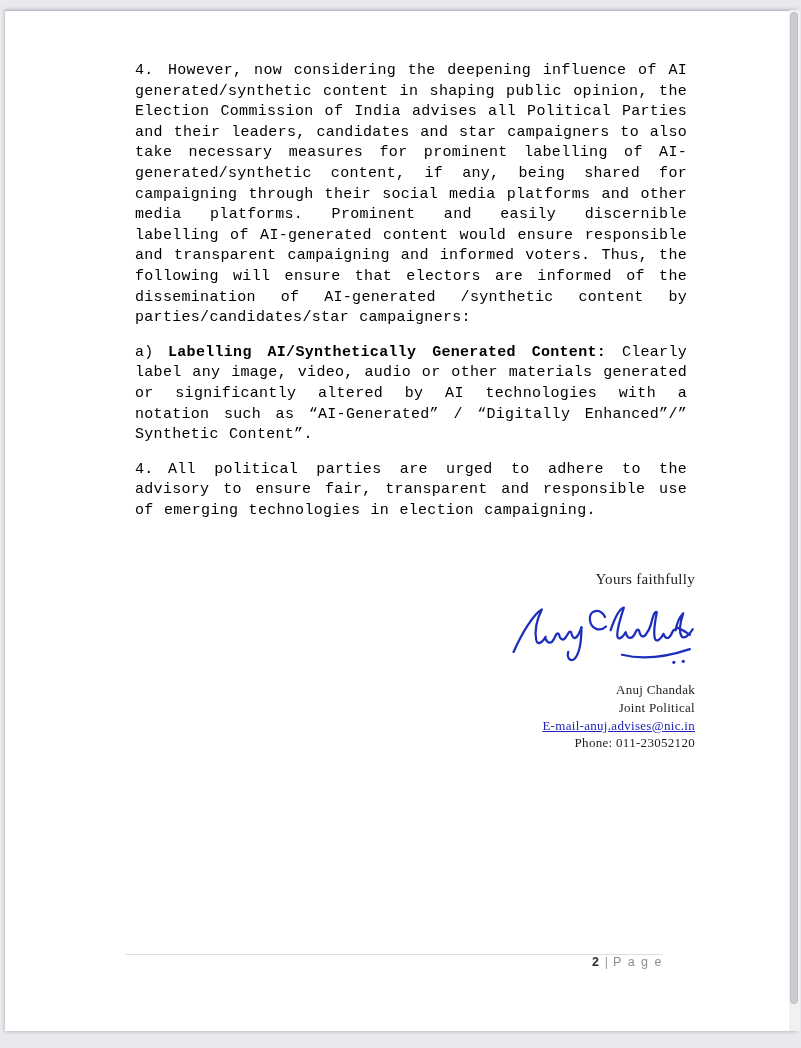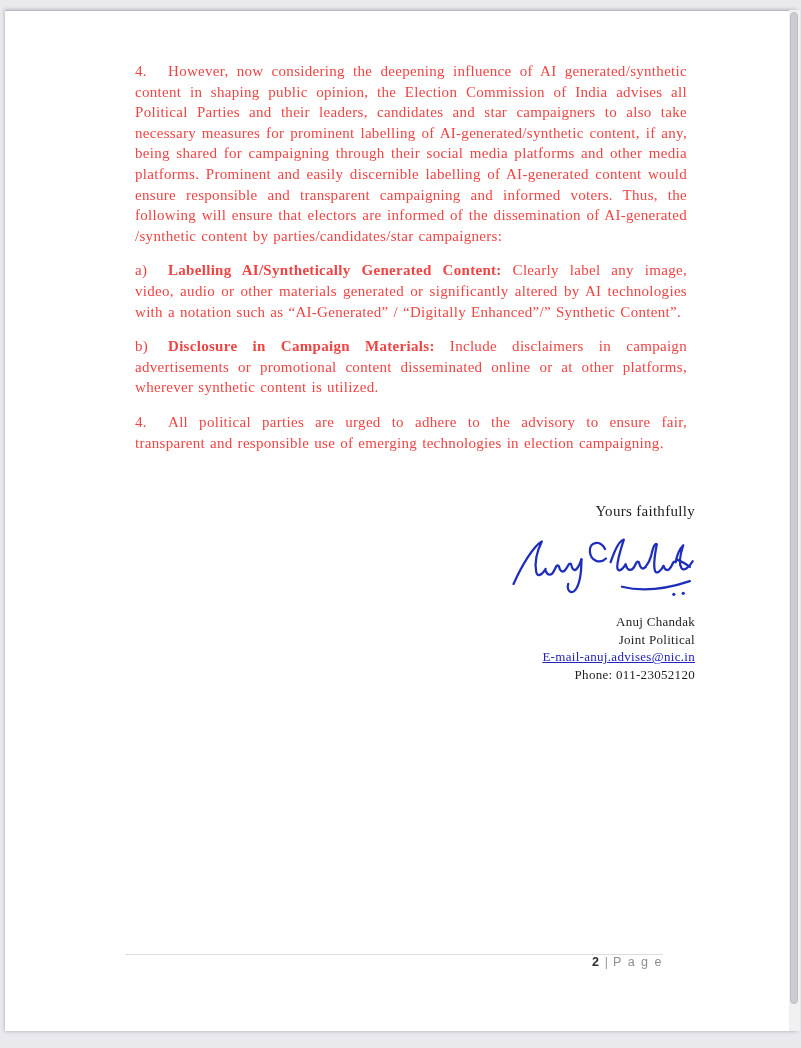--- a/index.html
+++ b/index.html
@@ -22,23 +22,24 @@
   .content {
     position: absolute;
     left: 130px; top: 50px;
     width: 552px;
   }
   .para {
     margin: 0 0 14px 0;
     text-align: justify;
     font-size: 15px;
     line-height: 20.6px;
-    color: #ef4444;
+    color: #000000;
     letter-spacing: 0.3px;
     word-spacing: 1px;
+    font-family: Liberation Mono, monospace;
   }
   .marker { display: inline-block; width: 33px; }
   .lead { font-weight: bold; }
   .sign-area {
     margin-top: 48px;
     margin-right: -8px;
     text-align: right;
   }
   .closing {
     font-size: 15px;
@@ -95,21 +96,20 @@
 </head>
 <body>
 
 <div class="page">
   <div class="content">
 
     <p class="para"><span class="marker">4.</span><span>However, now considering the deepening influence of AI generated/synthetic content in shaping public opinion, the Election Commission of India advises all Political Parties and their leaders, candidates and star campaigners to also take necessary measures for prominent labelling of AI-generated/synthetic content, if any, being shared for campaigning through their social media platforms and other media platforms. Prominent and easily discernible labelling of AI-generated content would ensure responsible and transparent campaigning and informed voters. Thus, the following will ensure that electors are informed of the dissemination of AI-generated /synthetic content by parties/candidates/star campaigners:</span></p>
 
     <p class="para"><span class="marker">a)</span><span class="lead">Labelling AI/Synthetically Generated Content:</span> <span>Clearly label any image, video, audio or other materials generated or significantly altered by AI technologies with a notation such as “AI-Generated” / “Digitally Enhanced”/” Synthetic Content”.</span></p>
 
-    <p class="para"><span class="marker">b)</span><span class="lead">Disclosure in Campaign Materials:</span> <span>Include disclaimers in campaign advertisements or promotional content disseminated online or at other platforms, wherever synthetic content is utilized.</span></p>
 
     <p class="para"><span class="marker">4.</span><span>All political parties are urged to adhere to the advisory to ensure fair, transparent and responsible use of emerging technologies in election campaigning.</span></p>
 
     <div class="sign-area">
       <div class="closing">Yours faithfully</div>
 
       <div class="sig-row">
         <svg width="196" height="66" viewBox="0 0 200 70">
           <g fill="none" stroke-width="2.4" stroke-linecap="round" stroke-linejoin="round" stroke="#1e2ebc">
             <path d="M3,54 C12,34 24,14 33,9 C29,17 25,30 27,41 C28,47 33,45 37,38"></path>

